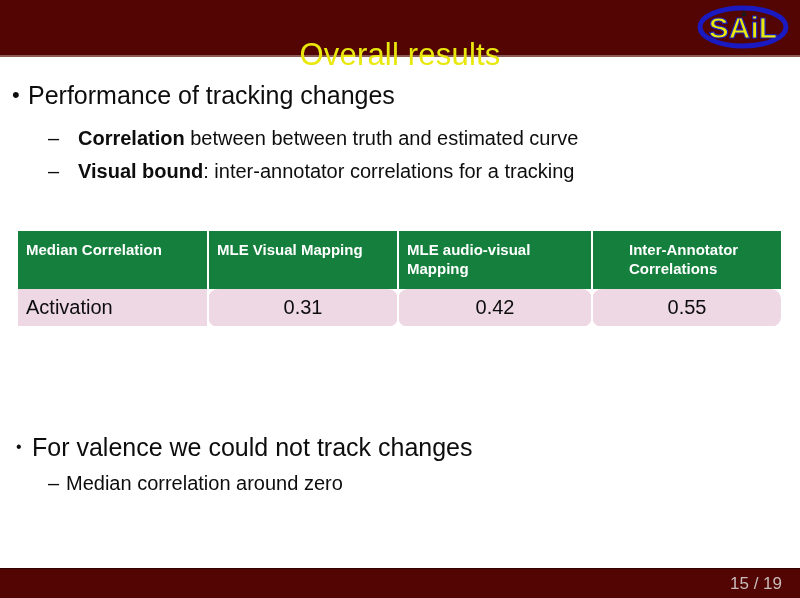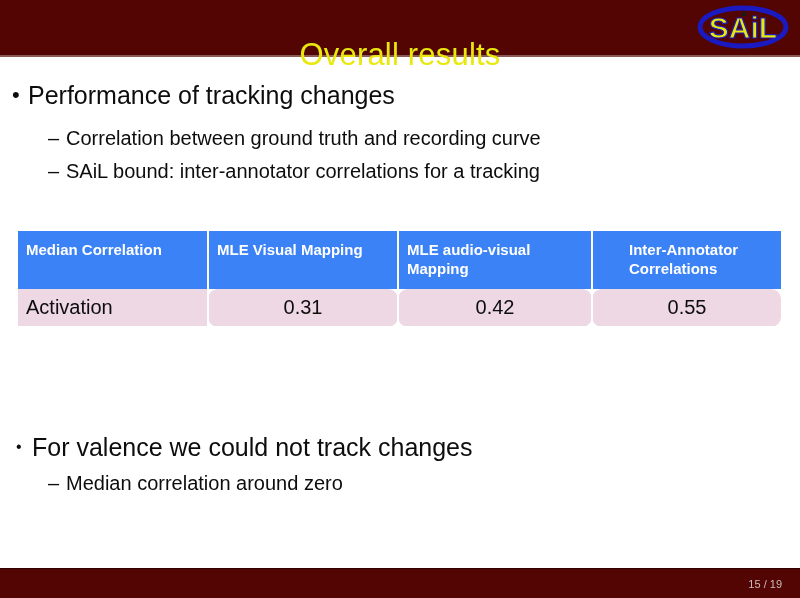--- a/index.html
+++ b/index.html
@@ -73,21 +73,22 @@
     line-height: 26px;
     color: #0d0d0d;
     white-space: nowrap;
   }
   .bullet-l2 .marker {
     width: 18px;
     font-size: 20px;
     line-height: 26px;
   }
   .bullet-l2 .lead {
-    font-weight: normal;
+    font-weight: bold;
+    margin-left: 12px;
   }
 
   #b1          { left: 12px;  top: 80px;  }
   #b1a         { left: 48px;  top: 125px; }
   #b1b         { left: 48px;  top: 158px; }
   #b2          { left: 16px;  top: 432px; }
   #b2a         { left: 48px;  top: 470px; }
   #b2 .marker  { font-size: 16px; }
 
   
@@ -98,21 +99,21 @@
     width: 763px;
     border-collapse: collapse;
     table-layout: fixed;
   }
   #results-table col.c0 { width: 190px; }
   #results-table col.c1 { width: 190px; }
   #results-table col.c2 { width: 194px; }
   #results-table col.c3 { width: 189px; }
 
   #results-table th {
-    background: #3b82f6;
+    background: #15803d;
     color: #ffffff;
     font-size: 15px;
     line-height: 19px;
     font-weight: bold;
     text-align: left;
     vertical-align: top;
     padding: 9px 0 11px 8px;
     border-right: 2px solid #ffffff;
   }
   #results-table th:last-child { border-right: none; padding-left: 36px; }
@@ -140,21 +141,21 @@
     top: 568px;
     width: 800px;
     height: 30px;
     background: #520503;
     border-top: 1px solid #2e0201;
   }
   #page-number {
     position: absolute;
     right: 18px;
     top: 7px;
-    font-size: 11px;
+    font-size: 17px;
     line-height: 16px;
     color: #c9bdbc;
     white-space: nowrap;
     text-align: right;
   }
 </style>
 </head>
 <body>
 
 <div id="slide">
@@ -168,26 +169,26 @@
     <path d="M50 8 L53 14 L47 14 Z" fill="#1a1a1a"></path>
   </svg>
 
   <div class="bullet-l1" id="b1">
     <span class="marker">•</span>
     <span>Performance of tracking changes</span>
   </div>
 
   <div class="bullet-l2" id="b1a">
     <span class="marker">–</span>
-    <span><span class="lead">Correlation</span><span> between ground truth and recording curve</span></span>
+    <span><span class="lead">Correlation</span><span> between between truth and estimated curve</span></span>
   </div>
 
   <div class="bullet-l2" id="b1b">
     <span class="marker">–</span>
-    <span><span class="lead">SAiL bound</span><span>: inter-annotator correlations for a tracking</span></span>
+    <span><span class="lead">Visual bound</span><span>: inter-annotator correlations for a tracking</span></span>
   </div>
 
   <table id="results-table">
     <colgroup>
       <col class="c0">
         <col class="c1">
         <col class="c2">
         <col class="c3">
     </colgroup>
     <thead>

